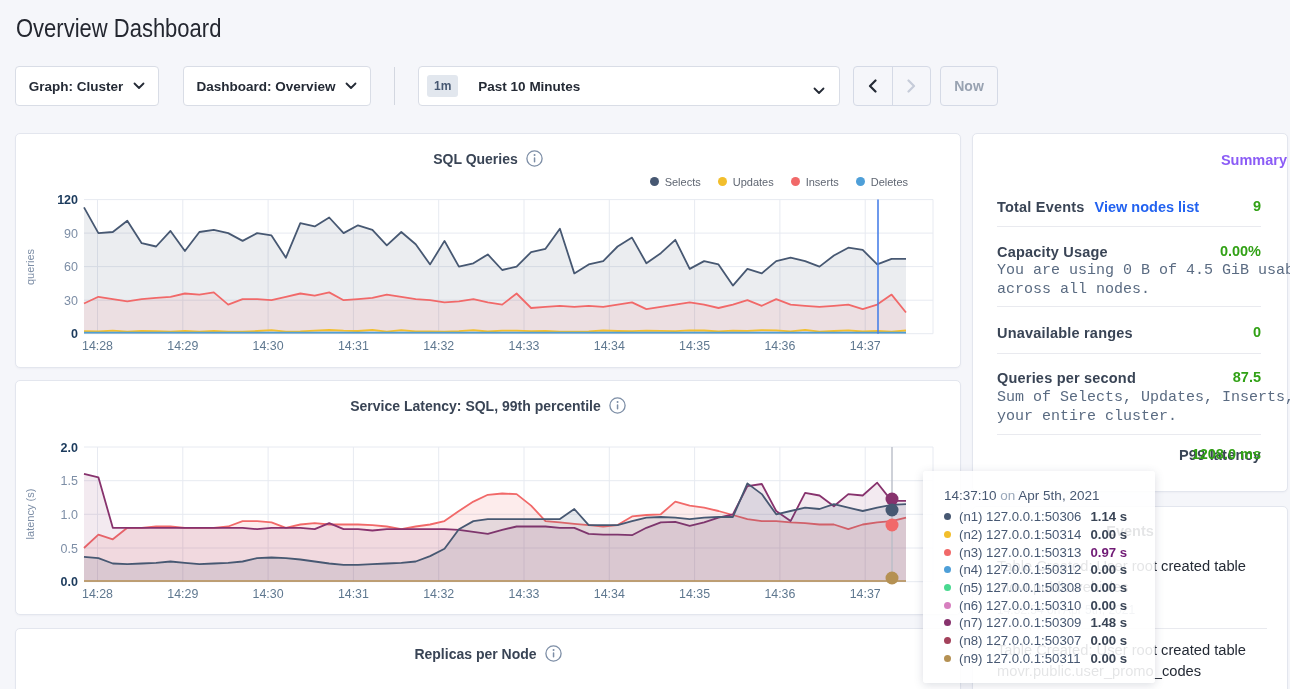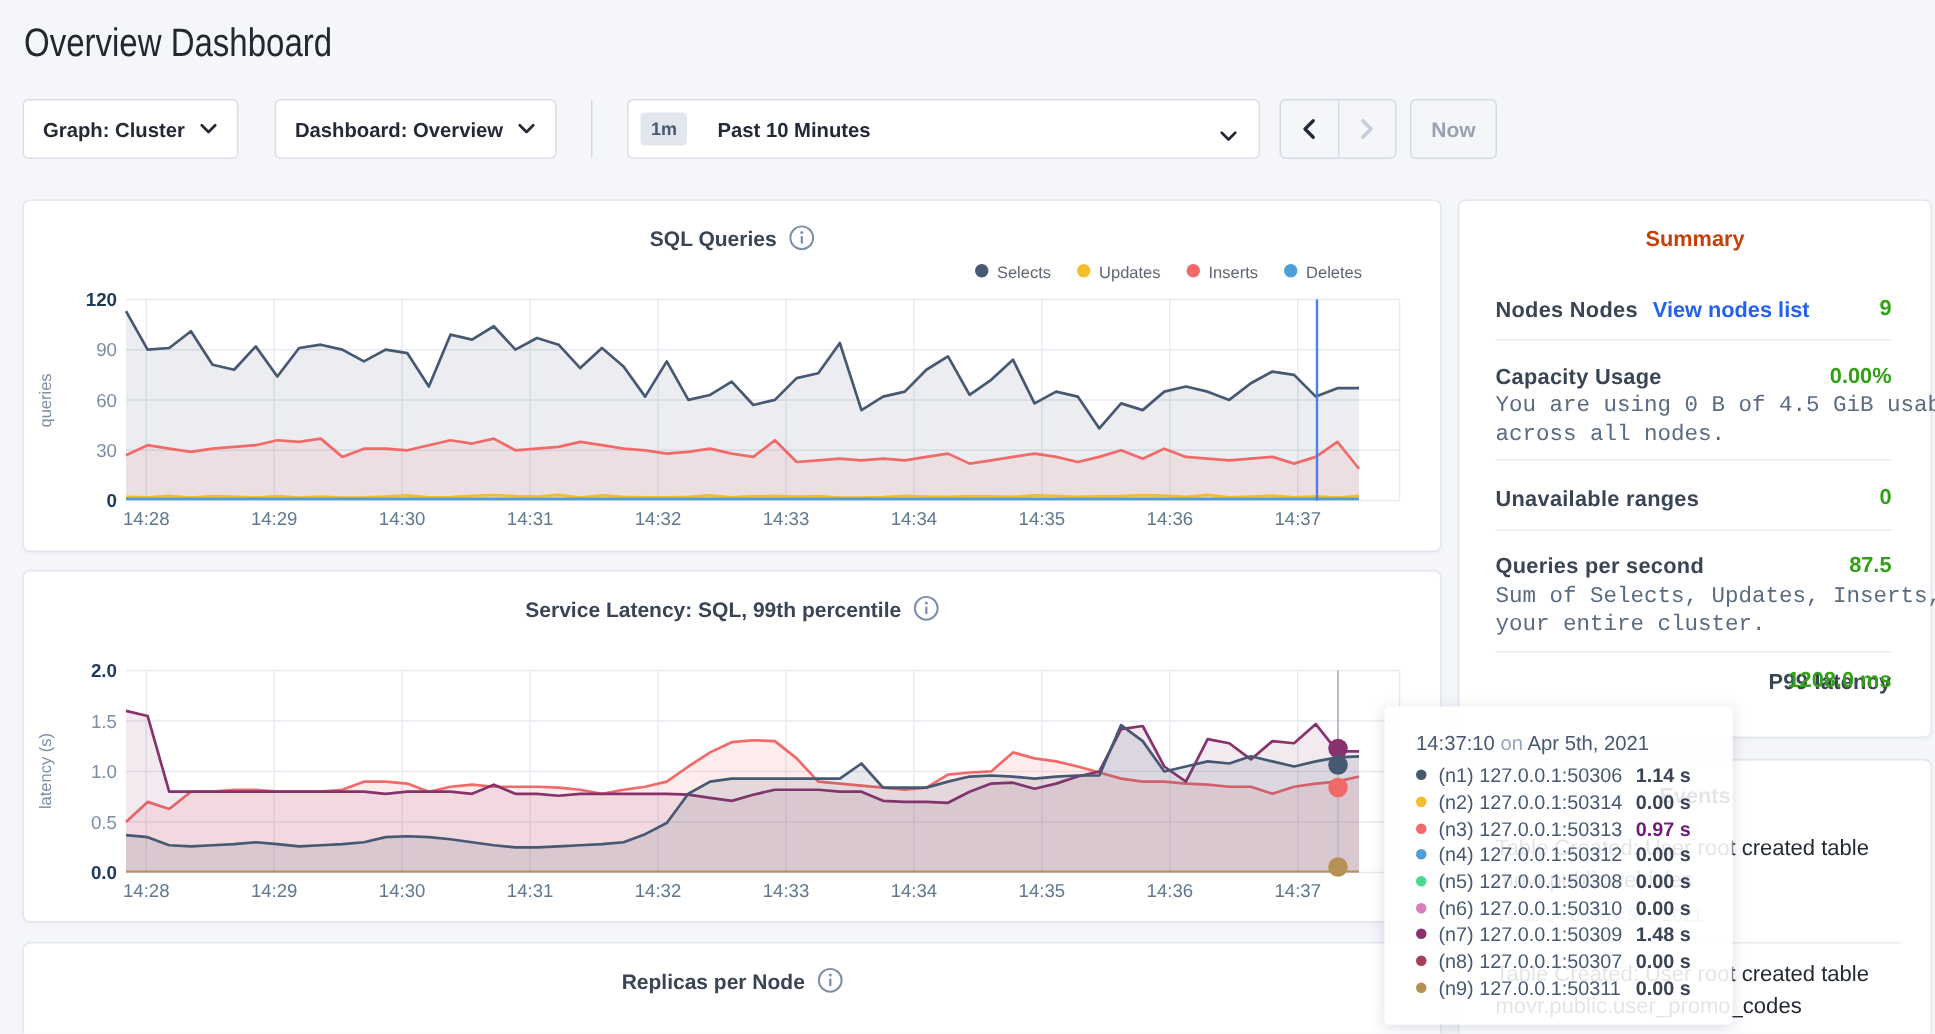--- a/index.html
+++ b/index.html
@@ -172,22 +172,22 @@
 
 <div class="card" style="left:15px;top:628px;width:946px;height:120px;">
   <div class="ctitle">Replicas per Node<svg width="17" height="17" viewBox="0 0 17 17" style="vertical-align:-3px;margin-left:8px">
         <circle cx="8.5" cy="8.5" r="7.6" fill="none" stroke="#7d8ea6" stroke-width="1.3"></circle>
         <rect x="7.8" y="7.3" width="1.5" height="5.2" rx="0.7" fill="#7d8ea6"></rect>
         <circle cx="8.55" cy="5" r="1" fill="#7d8ea6"></circle>
       </svg></div>
 </div>
 
 <div class="card" style="left:972px;top:133px;width:316px;height:359px;">
-  <div style="position:absolute;top:18px;left:0;right:0;text-align:center;font-size:14.5px;font-weight:bold;color:#c2410c;">Summary</div>
-  <div class="srow" style="top:64px;"><span class="shead">Nodes Nodes</span><a style="color:#2262f0;font-weight:bold;font-size:14.5px;margin-left:10px;text-decoration:none;">View nodes list</a><span class="sval green">9</span></div>
+  <div style="position:absolute;top:18px;left:0;right:0;text-align:right;font-size:14.5px;font-weight:bold;color:#8b5cf6;">Summary</div>
+  <div class="srow" style="top:64px;"><span class="shead">Total Events</span><a style="color:#2262f0;font-weight:bold;font-size:14.5px;margin-left:10px;text-decoration:none;">View nodes list</a><span class="sval green">9</span></div>
   <div class="sdiv" style="top:92px;"></div>
   <div class="srow" style="top:109px;"><span class="shead">Capacity Usage</span><span class="sval green">0.00%</span></div>
   <div class="sdesc" style="top:128px;">You are using 0 B of 4.5 GiB usable disk capacity<br>across all nodes.</div>
   <div class="sdiv" style="top:172px;"></div>
   <div class="srow" style="top:190px;"><span class="shead">Unavailable ranges</span><span class="sval green">0</span></div>
   <div class="sdiv" style="top:219px;"></div>
   <div class="srow" style="top:235px;"><span class="shead">Queries per second</span><span class="sval green">87.5</span></div>
   <div class="sdesc" style="top:255px;">Sum of Selects, Updates, Inserts, and Deletes across<br>your entire cluster.</div>
   <div class="sdiv" style="top:300px;"></div>
   <div class="srow" style="top:312px;text-align:right;"><span class="shead">P99 latency</span><span class="sval green">1208.0 ms</span></div>

